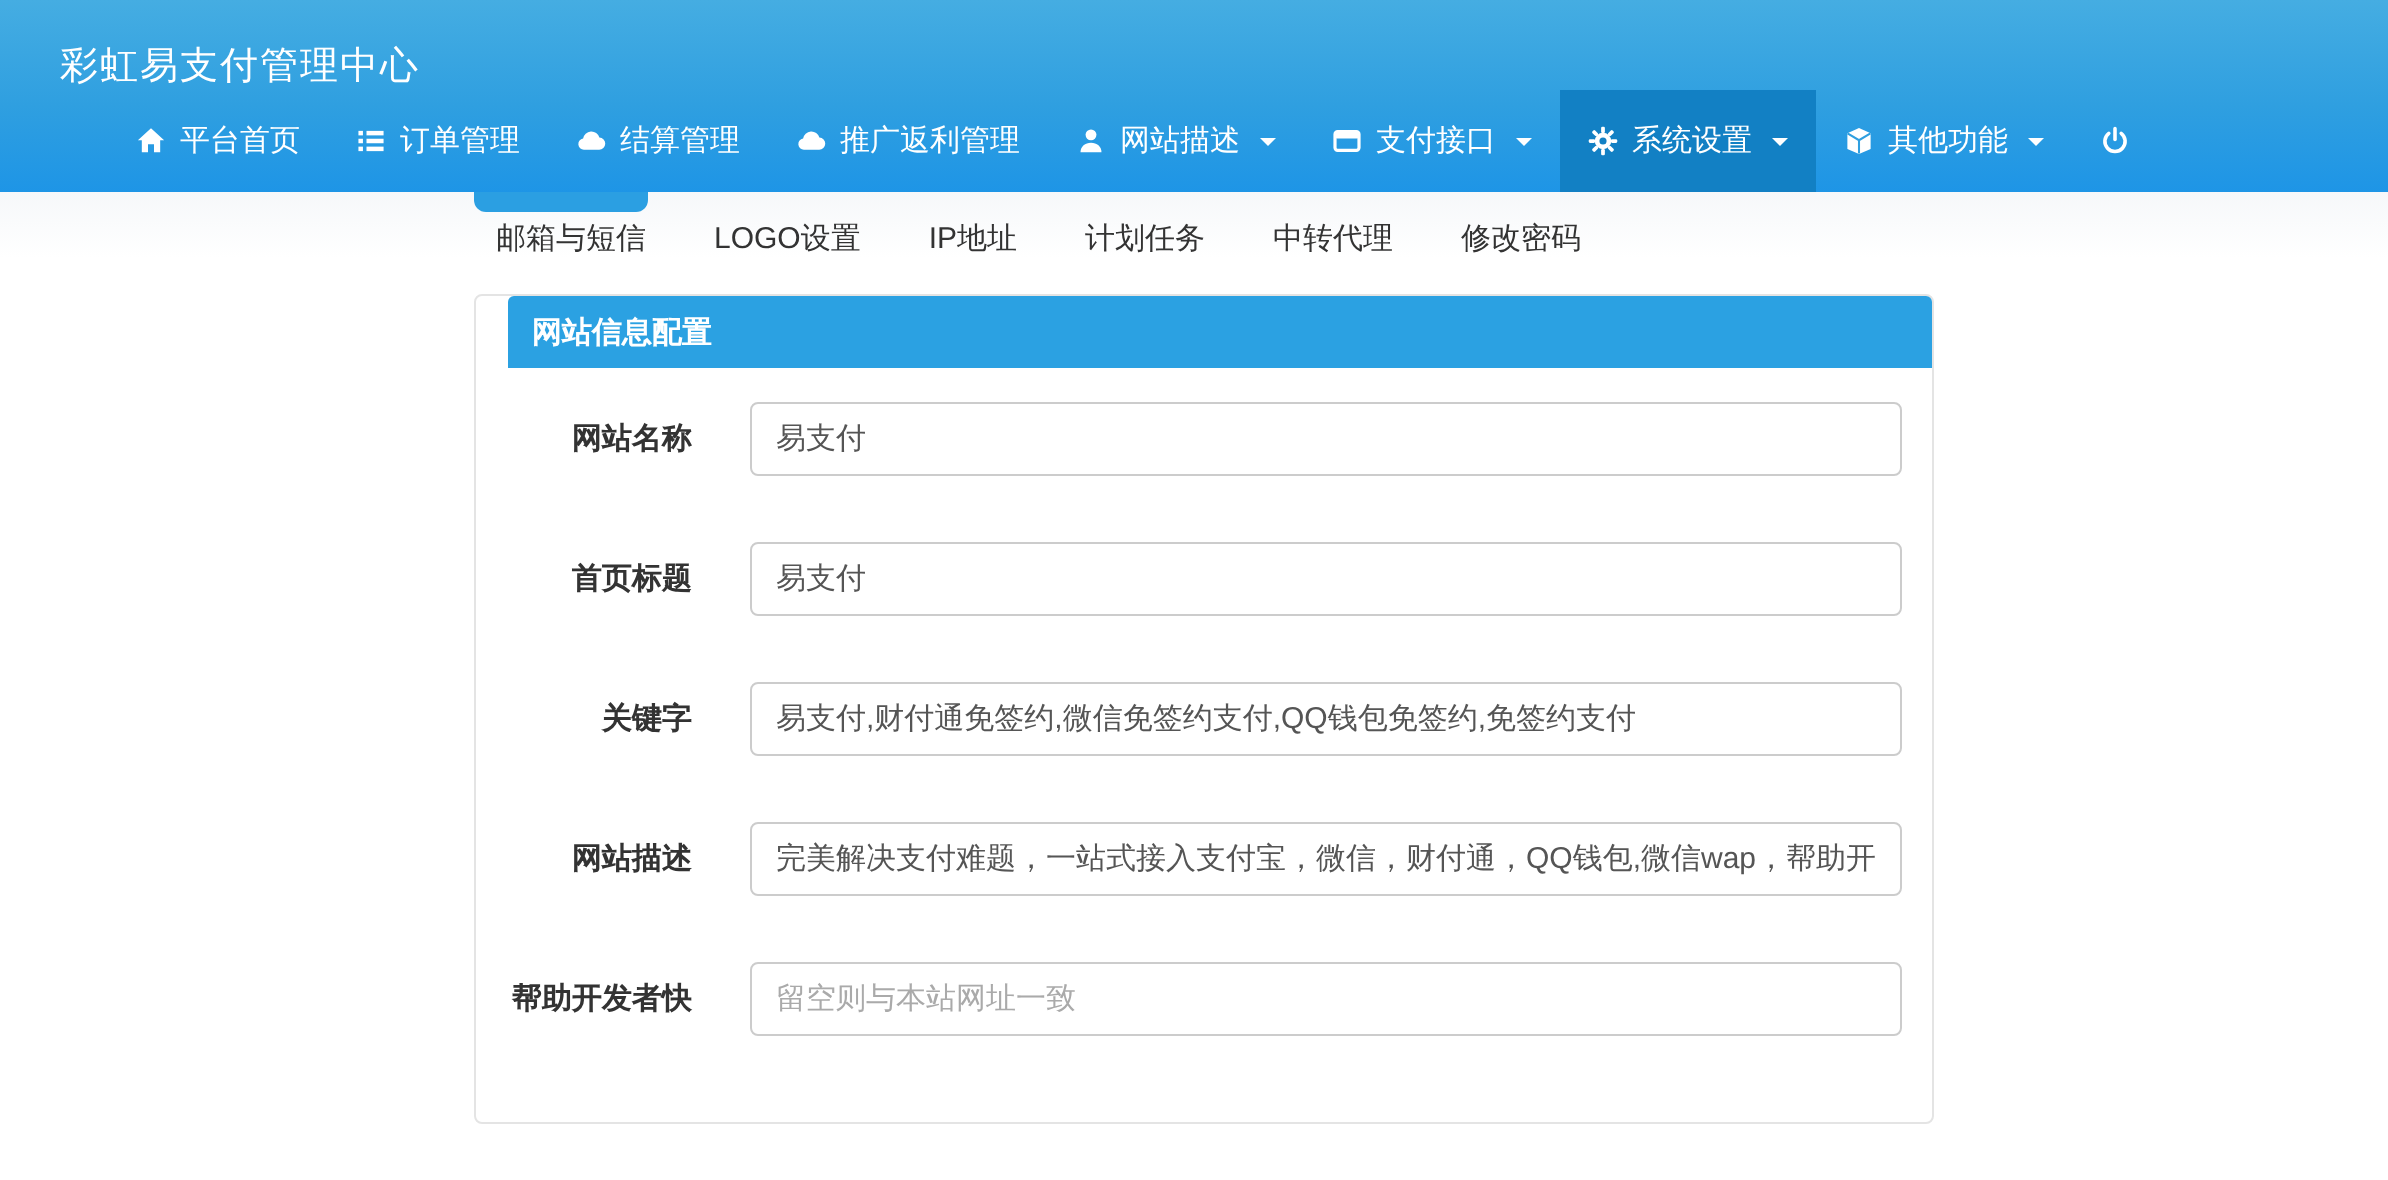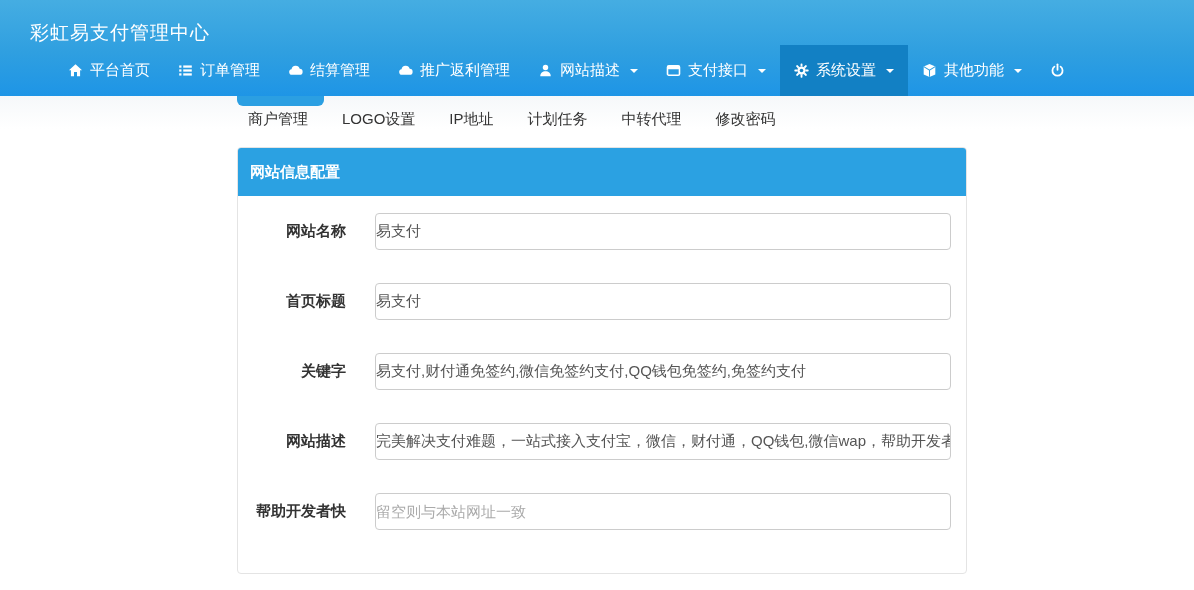--- a/index.html
+++ b/index.html
@@ -25,27 +25,27 @@
     background:#2b9fe2; border-radius:0 0 6px 6px; }
 
   
   .subnav { height:47px; display:flex; align-items:center; gap:34px; padding-left:248px;
     background:linear-gradient(180deg,#f6f8fa 0%,#ffffff 70%); }
   .subnav a { color:#333; font-size:15px; text-decoration:none; cursor:pointer; white-space:nowrap; }
 
   
   .panel { margin:4px 0 0 237px; width:730px; background:#fff;
     border:1px solid #e4e4e4; border-radius:4px; }
-  .panel-header { height:48px; background:#2ba1e2; color:#fff; font-size:15px; font-weight:bold;
-    display:flex; align-items:center; padding-left:12px; border-radius:3px 3px 0 0; }
+  .panel-header { height:36px; background:#2ba1e2; color:#fff; font-size:15px; font-weight:bold;
+    display:flex; align-items:center; padding-left:12px; border-radius:3px 3px 0 0;margin-left:16px; }
   .panel-body { padding:17px 15px 10px 0; }
   .form-row { display:flex; align-items:center; margin-bottom:33px; }
   .form-label { flex:0 0 108px; text-align:right; font-weight:bold; color:#333; font-size:15px; }
   .form-input { margin-left:29px; width:577px; height:37px; border:1px solid #ccc; border-radius:4px;
-    padding:0 0; font-size:15px; color:#555; outline:none; background:#fff;
+    padding:0 12px; font-size:15px; color:#555; outline:none; background:#fff;
     font-family:"Liberation Sans","DejaVu Sans",sans-serif; }
   .form-input::placeholder { color:#aaa; }
 </style>
 </head>
 <body>
 
 <div class="header">
   <div class="brand-row">
     <span class="brand-title">彩虹易支付管理中心</span>
   </div>
@@ -145,21 +145,21 @@
           </svg>
       </span>
 
     </a>
   </nav>
 </div>
 
 <div class="tab-pill"></div>
 
 <div class="subnav">
-  <a>商户管理</a>
+  <a>邮箱与短信</a>
   <a>LOGO设置</a>
   <a>IP地址</a>
   <a>计划任务</a>
   <a>中转代理</a>
   <a>修改密码</a>
 </div>
 
 <section class="panel">
   <div class="panel-header">网站信息配置</div>
   <div class="panel-body">

